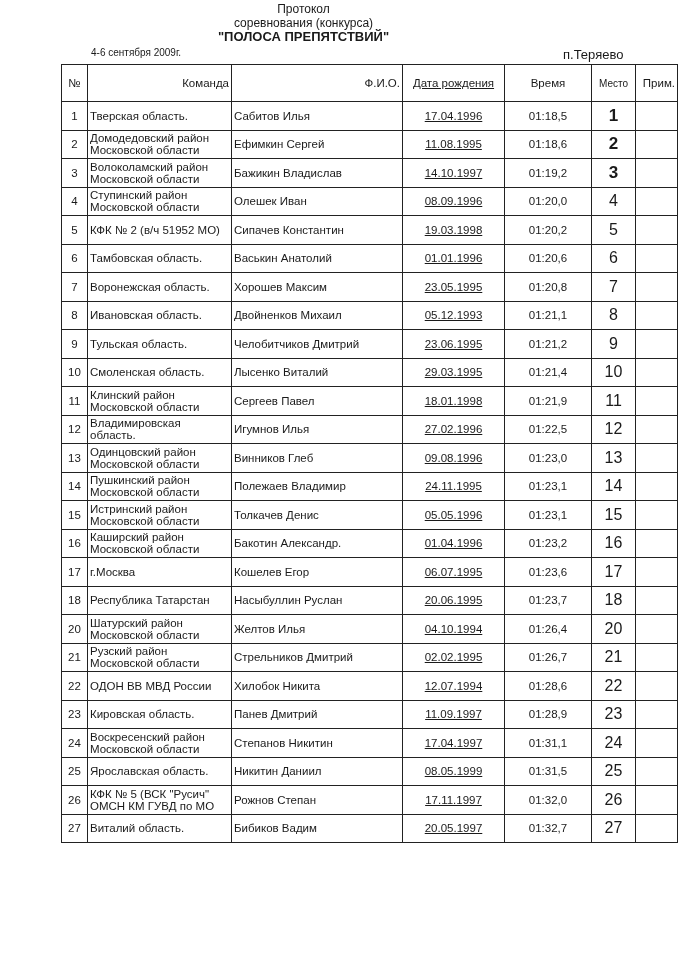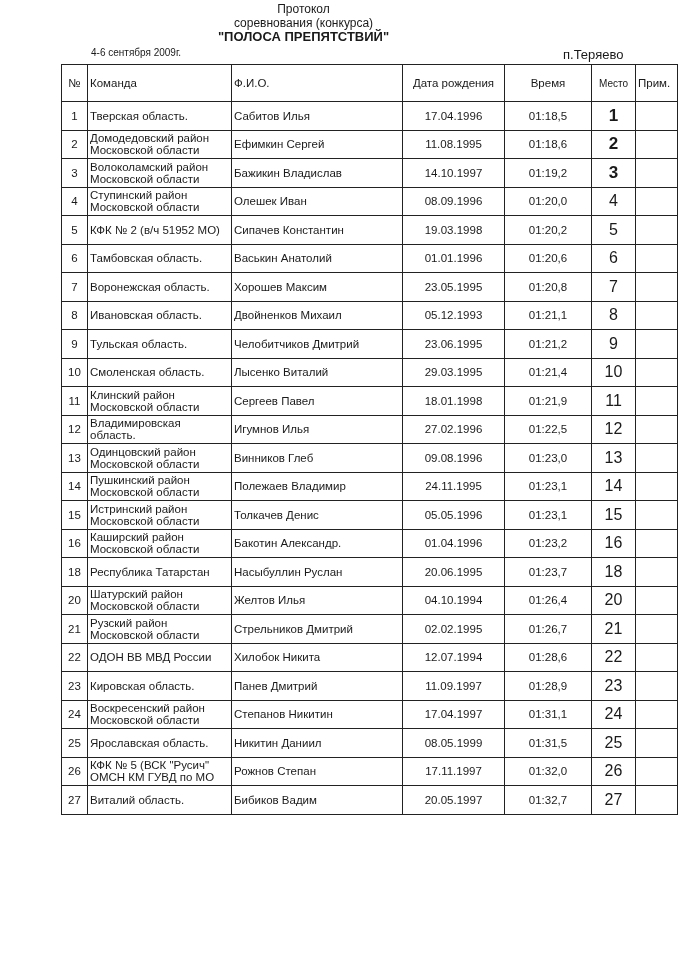--- a/index.html
+++ b/index.html
@@ -8,27 +8,27 @@
   .title { position: absolute; left: 0; width: 607px; text-align: center; font-size: 12px; line-height: 14px; }
   #t1 { top: 2px; }
   #t2 { top: 16px; }
   #t3 { top: 30px; font-weight: bold; font-size: 13px; }
   #date { position: absolute; left: 91px; top: 47px; font-size: 10px; }
   #place { position: absolute; left: 563px; top: 47px; font-size: 13px; }
   table { position: absolute; left: 61px; top: 64px; border-collapse: collapse;
           table-layout: fixed; width: 609px; }
   td, th { border: 1.3px solid #222; padding: 0 2px; font-size: 11.5px; font-weight: normal;
            overflow: hidden; white-space: nowrap; }
-  th { height: 36px; text-align: left; }
+  th { height: 36px; text-align: right; }
   td { height: 27.5px; }
   td.team { line-height: 12px; white-space: normal; font-size: 11.5px; }
   .c-num { width: 21px; text-align: center; }
   .c-team { width: 139px; }
   .c-name { width: 166px; }
-  .c-dob { width: 97px; text-align: center; }
+  .c-dob { width: 97px; text-align: center; text-decoration: underline; }
   .c-time { width: 82px; text-align: center; }
   .c-place { width: 39px; text-align: center; font-size: 16px; }
   .c-note { width: 37px; }
   td.bold { font-weight: bold; font-size: 17px; }
 </style>
 </head>
 <body>
 
 <div id="t1" class="title">Протокол</div>
 <div id="t2" class="title">соревнования (конкурса)</div>
@@ -187,20 +187,29 @@
       <tr>
         <td class="c-num">16</td>
         <td class="c-team team">Каширский район Московской области</td>
         <td class="c-name">Бакотин Александр.</td>
         <td class="c-dob">01.04.1996</td>
         <td class="c-time">01:23,2</td>
         <td class="c-place">16</td>
         <td class="c-note"></td>
       </tr>
       <tr>
+        <td class="c-num">17</td>
+        <td class="c-team team">г.Москва</td>
+        <td class="c-name">Кошелев Егор</td>
+        <td class="c-dob">06.07.1995</td>
+        <td class="c-time">01:23,6</td>
+        <td class="c-place">17</td>
+        <td class="c-note"></td>
+      </tr>
+      <tr>
         <td class="c-num">18</td>
         <td class="c-team team">Республика Татарстан</td>
         <td class="c-name">Насыбуллин Руслан</td>
         <td class="c-dob">20.06.1995</td>
         <td class="c-time">01:23,7</td>
         <td class="c-place">18</td>
         <td class="c-note"></td>
       </tr>
       <tr>
         <td class="c-num">20</td>

